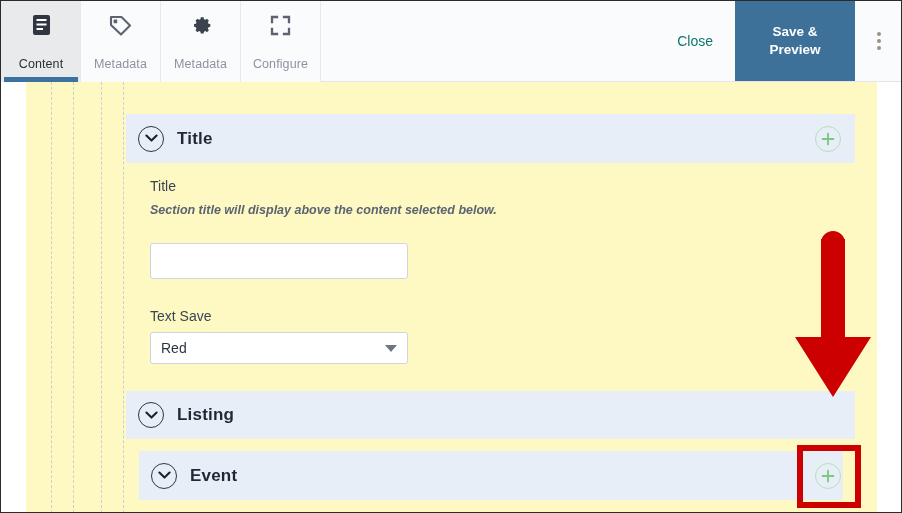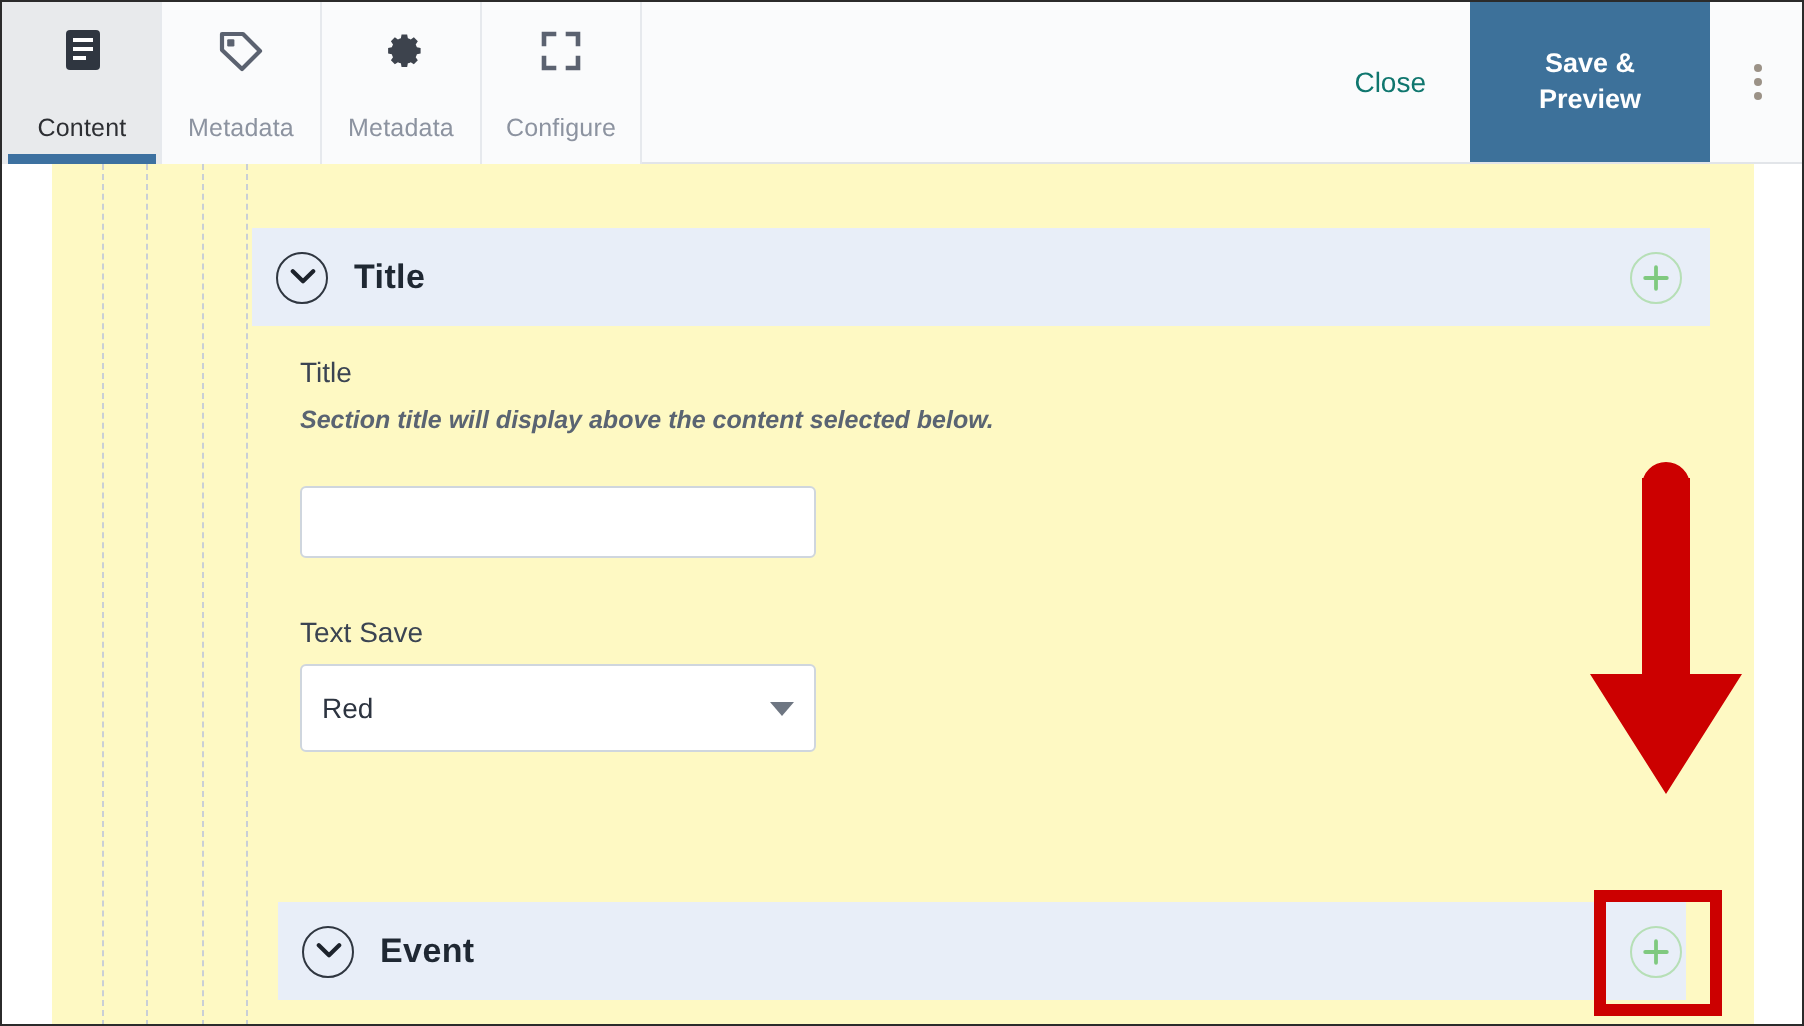--- a/index.html
+++ b/index.html
@@ -325,25 +325,33 @@
     </div>
 
     <div class="field-label" style="left:149px; top:96px;">Title</div>
 
     <div class="field-hint" style="left:149px; top:121px;font-weight:bold;">Section title will display above the content selected below.</div>
 
     <input class="text-input" type="text" style="left: 149px; top: 161px; width: 258px; height: 36px;" placeholder="">
 
     <div class="field-label" style="left:149px; top:226px;">Text Save</div>
 
-    <div class="select-box" style="left:149px; top:250px; width:258px; height:44px;">
+    <div class="select-box" style="left:149px; top:250px; width:258px; height:32px;">
       <span class="select-value">Red</span>
       <span class="caret"></span>
     </div>
 
+    <div class="panel-head" style="left:125px; top:309px; width:729px; height:48px; padding-left:12px;">
+      <span class="chev">
+        <svg width="13" height="9" viewBox="0 0 13 9">
+          <path d="M1.4 1.6 L6.5 6.6 L11.6 1.6" fill="none" stroke="#1d232c" stroke-width="2.1" stroke-linecap="round" stroke-linejoin="round"></path>
+        </svg>
+      </span>
+      <span class="panel-title">Listing</span>
+    </div>
 
     <div class="panel-head" style="left:138px; top:369px; width:704px; height:49px; padding-left:12px;">
       <span class="chev">
         <svg width="13" height="9" viewBox="0 0 13 9">
           <path d="M1.4 1.6 L6.5 6.6 L11.6 1.6" fill="none" stroke="#1d232c" stroke-width="2.1" stroke-linecap="round" stroke-linejoin="round"></path>
         </svg>
       </span>
       <span class="panel-title">Event</span>
     </div>
 

